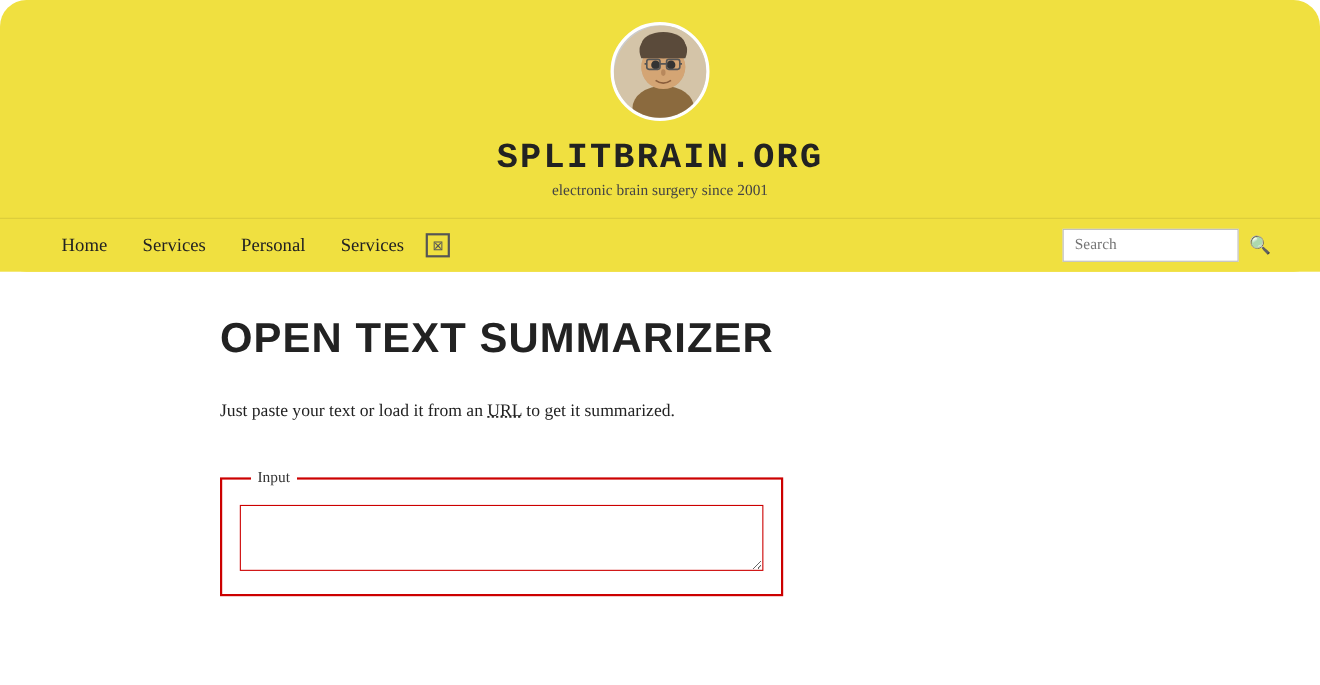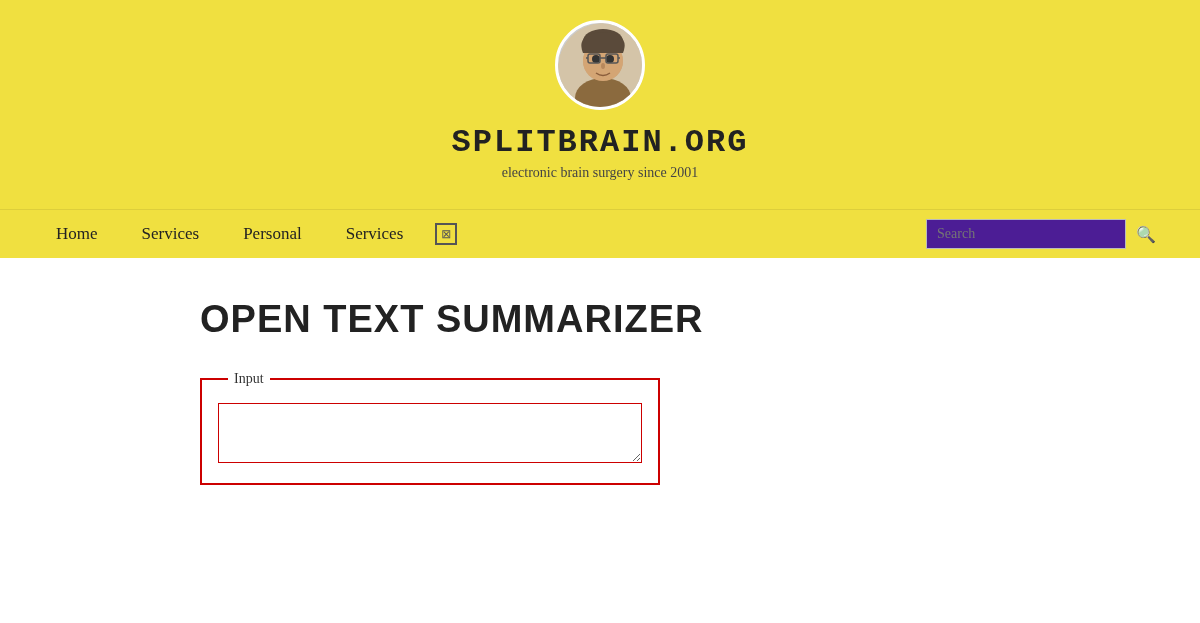--- a/index.html
+++ b/index.html
@@ -8,20 +8,21 @@
       font-family: Georgia, 'Times New Roman', serif;
       background: #fff;
       color: #222;
     }
 
     
     #header {
       background-color: #f0e040;
       padding: 20px 0 0 0;
       text-align: center;
+      border-radius: 24px;
     }
 
     #avatar-wrapper {
       display: inline-block;
       width: 90px;
       height: 90px;
       border-radius: 50%;
       overflow: hidden;
       border: 3px solid #fff;
       background: #ccc;
@@ -42,37 +43,37 @@
       font-weight: 900;
       letter-spacing: 2px;
       color: #222;
       text-transform: uppercase;
       margin-bottom: 4px;
     }
 
     #site-subtitle {
       font-size: 14px;
       color: #444;
-      margin-bottom: 28px;
+      margin-bottom: 16px;
     }
 
     
     #nav-bar {
       background-color: #f0e040;
       display: flex;
       align-items: center;
       justify-content: space-between;
       padding: 0 40px;
       border-top: 1px solid rgba(0,0,0,0.08);
     }
 
     #nav-links {
       display: flex;
       align-items: center;
-      gap: 12px;
+      gap: 0;
     }
 
     .nav-item {
       padding: 14px 16px;
       font-size: 17px;
       color: #222;
       cursor: pointer;
       font-family: Georgia, serif;
       text-decoration: none;
       display: inline-block;
@@ -91,24 +92,24 @@
     }
 
     #search-area {
       display: flex;
       align-items: center;
       gap: 6px;
     }
 
     #search-input {
       border: 1px solid #bbb;
-      background: #4c1d95;
+      background: #ffffff;
       padding: 6px 10px;
       font-size: 14px;
-      width: 200px;
+      width: 160px;
       outline: none;
       color: #888;
       font-family: Georgia, serif;
     }
 
     #search-icon-btn {
       cursor: pointer;
       font-size: 16px;
       color: #444;
       background: none;
@@ -160,21 +161,21 @@
     }
 
     
     #input-fieldset-wrapper {
       margin-top: 10px;
     }
 
     #input-fieldset {
       border: 2px solid #cc0000;
       padding: 16px;
-      width: 460px;
+      width: 512px;
       position: relative;
     }
 
     #input-legend {
       font-size: 14px;
       color: #333;
       padding: 0 6px;
       margin-left: 10px;
     }
 
@@ -235,20 +236,25 @@
       <input id="search-input" type="text" placeholder="Search" style="">
       <button id="search-icon-btn">🔍</button>
     </div>
   </nav>
 </div>
 
 <div id="main-content">
   <h1 id="page-title">OPEN TEXT SUMMARIZER</h1>
 
 
+  <p id="second-paragraph">
+    <span>Just paste your text or load it from an</span>
+    <abbr id="url-abbr" title="Uniform Resource Locator">URL</abbr>
+    <span>to get it summarized.</span>
+  </p>
 
   <div id="input-fieldset-wrapper">
     <fieldset id="input-fieldset">
       <legend id="input-legend">Input</legend>
       <textarea id="input-textarea" style=""></textarea>
     </fieldset>
   </div>
 </div>
 
 </body></html>

